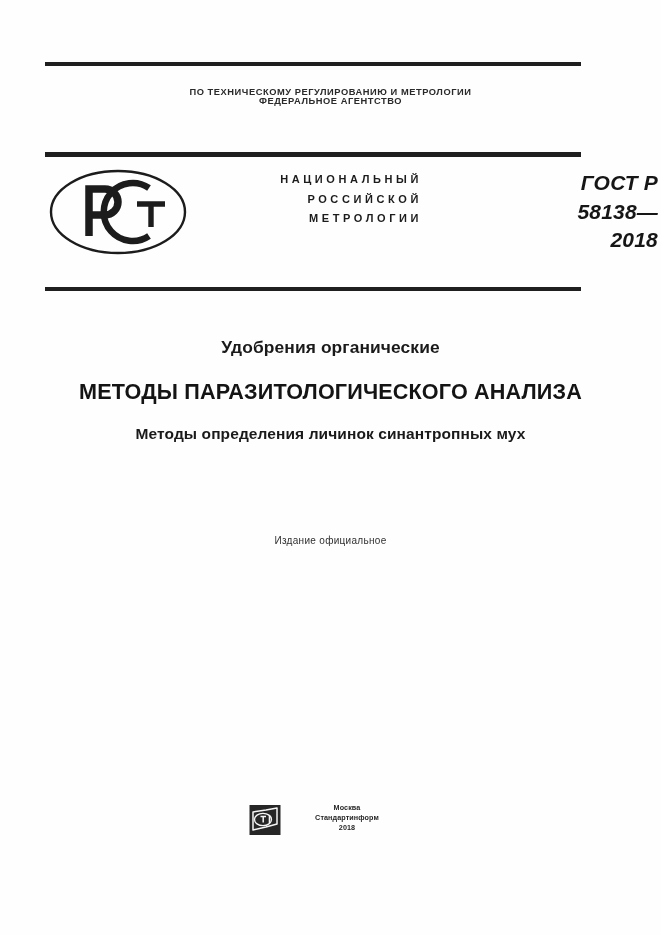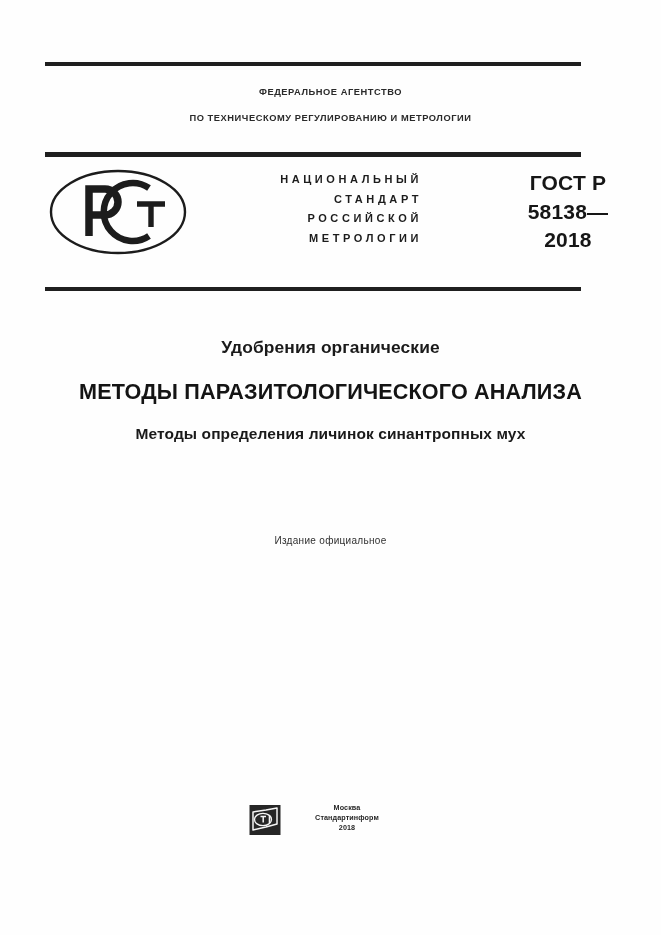--- a/index.html
+++ b/index.html
@@ -83,21 +83,22 @@
     line-height: 19.6px;
     color: #1c1c1c;
     white-space: nowrap;
   }
 
   .gost-block {
     position: absolute;
     left: 478px;
     top: 9px;
     width: 180px;
-    text-align: center;
+    text-align: right;
+    font-style: italic;
   }
   .gost-line {
     font-size: 21px;
     font-weight: 700;
     line-height: 28.5px;
     letter-spacing: 0.2px;
     color: #161616;
     white-space: nowrap;
   }
 
@@ -185,22 +186,22 @@
   }
 </style>
 </head>
 <body>
 
 <div class="page">
 
   <div class="rule rule-top"></div>
 
   <div class="agency-block">
+    <div class="agency-line agency-line-2">ПО ТЕХНИЧЕСКОМУ РЕГУЛИРОВАНИЮ И МЕТРОЛОГИИ</div>
     <div class="agency-line agency-line-1">ФЕДЕРАЛЬНОЕ АГЕНТСТВО</div>
-    <div class="agency-line agency-line-2">ПО ТЕХНИЧЕСКОМУ РЕГУЛИРОВАНИЮ И МЕТРОЛОГИИ</div>
   </div>
 
   <div class="rule rule-mid"></div>
 
   <div class="band">
 
     <div class="emblem">
       <svg viewBox="0 0 140 88" width="140" height="88" aria-hidden="true">
 
         <ellipse cx="70" cy="44" rx="67" ry="41" fill="none" stroke="#1c1c1c" stroke-width="2.4"></ellipse>
@@ -208,21 +209,20 @@
         <path d="M 101 20 A 29 29 0 1 0 101 68" fill="none" stroke="#1c1c1c" stroke-width="6.5" stroke-linecap="butt"></path>
 
         <path d="M 41 68 L 41 21 L 57 21 A 13 13 0 0 1 57 47 L 41 47" fill="none" stroke="#1c1c1c" stroke-width="7.5" stroke-linejoin="miter" stroke-linecap="butt"></path>
 
         <path d="M 89 36 L 117 36 M 103 36 L 103 59" fill="none" stroke="#1c1c1c" stroke-width="5.4" stroke-linecap="butt"></path>
       </svg>
     </div>
 
     <div class="national-block">
       <div class="national-line">НАЦИОНАЛЬНЫЙ</div>
-      <div class="national-line">СТАНДАРТ</div>
       <div class="national-line">РОССИЙСКОЙ</div>
       <div class="national-line">МЕТРОЛОГИИ</div>
     </div>
 
     <div class="gost-block">
       <div class="gost-line">ГОСТ Р</div>
       <div class="gost-line">58138—</div>
       <div class="gost-line">2018</div>
     </div>
 

